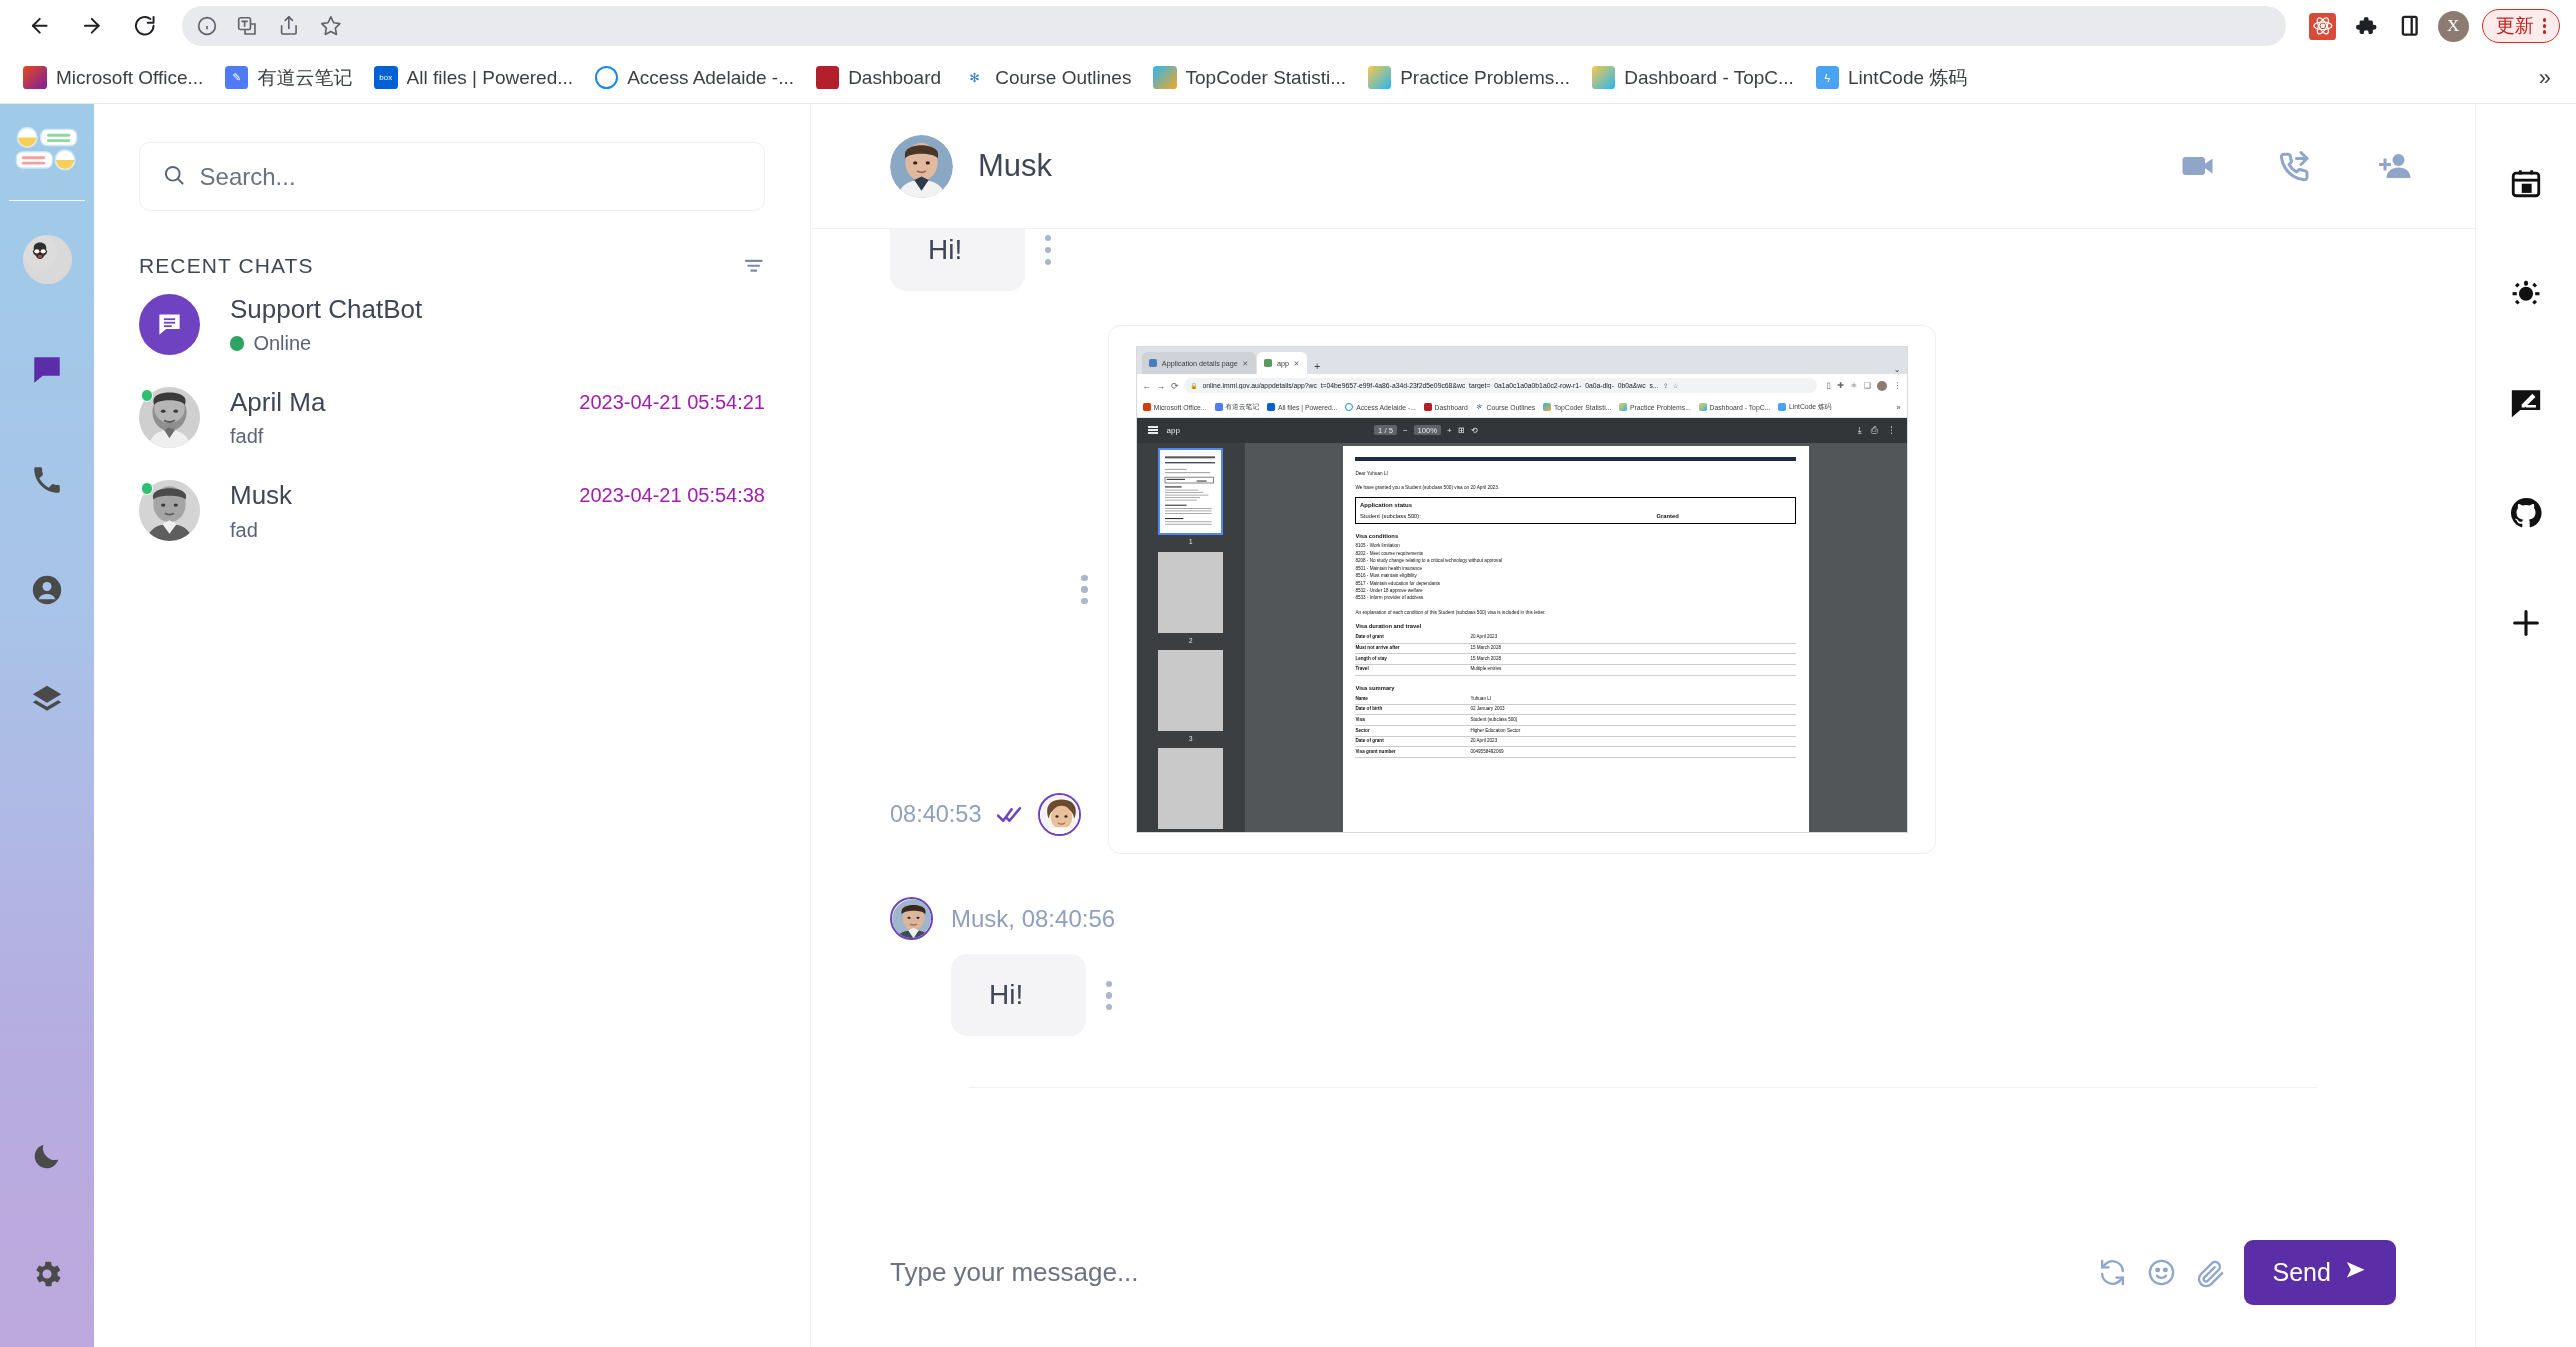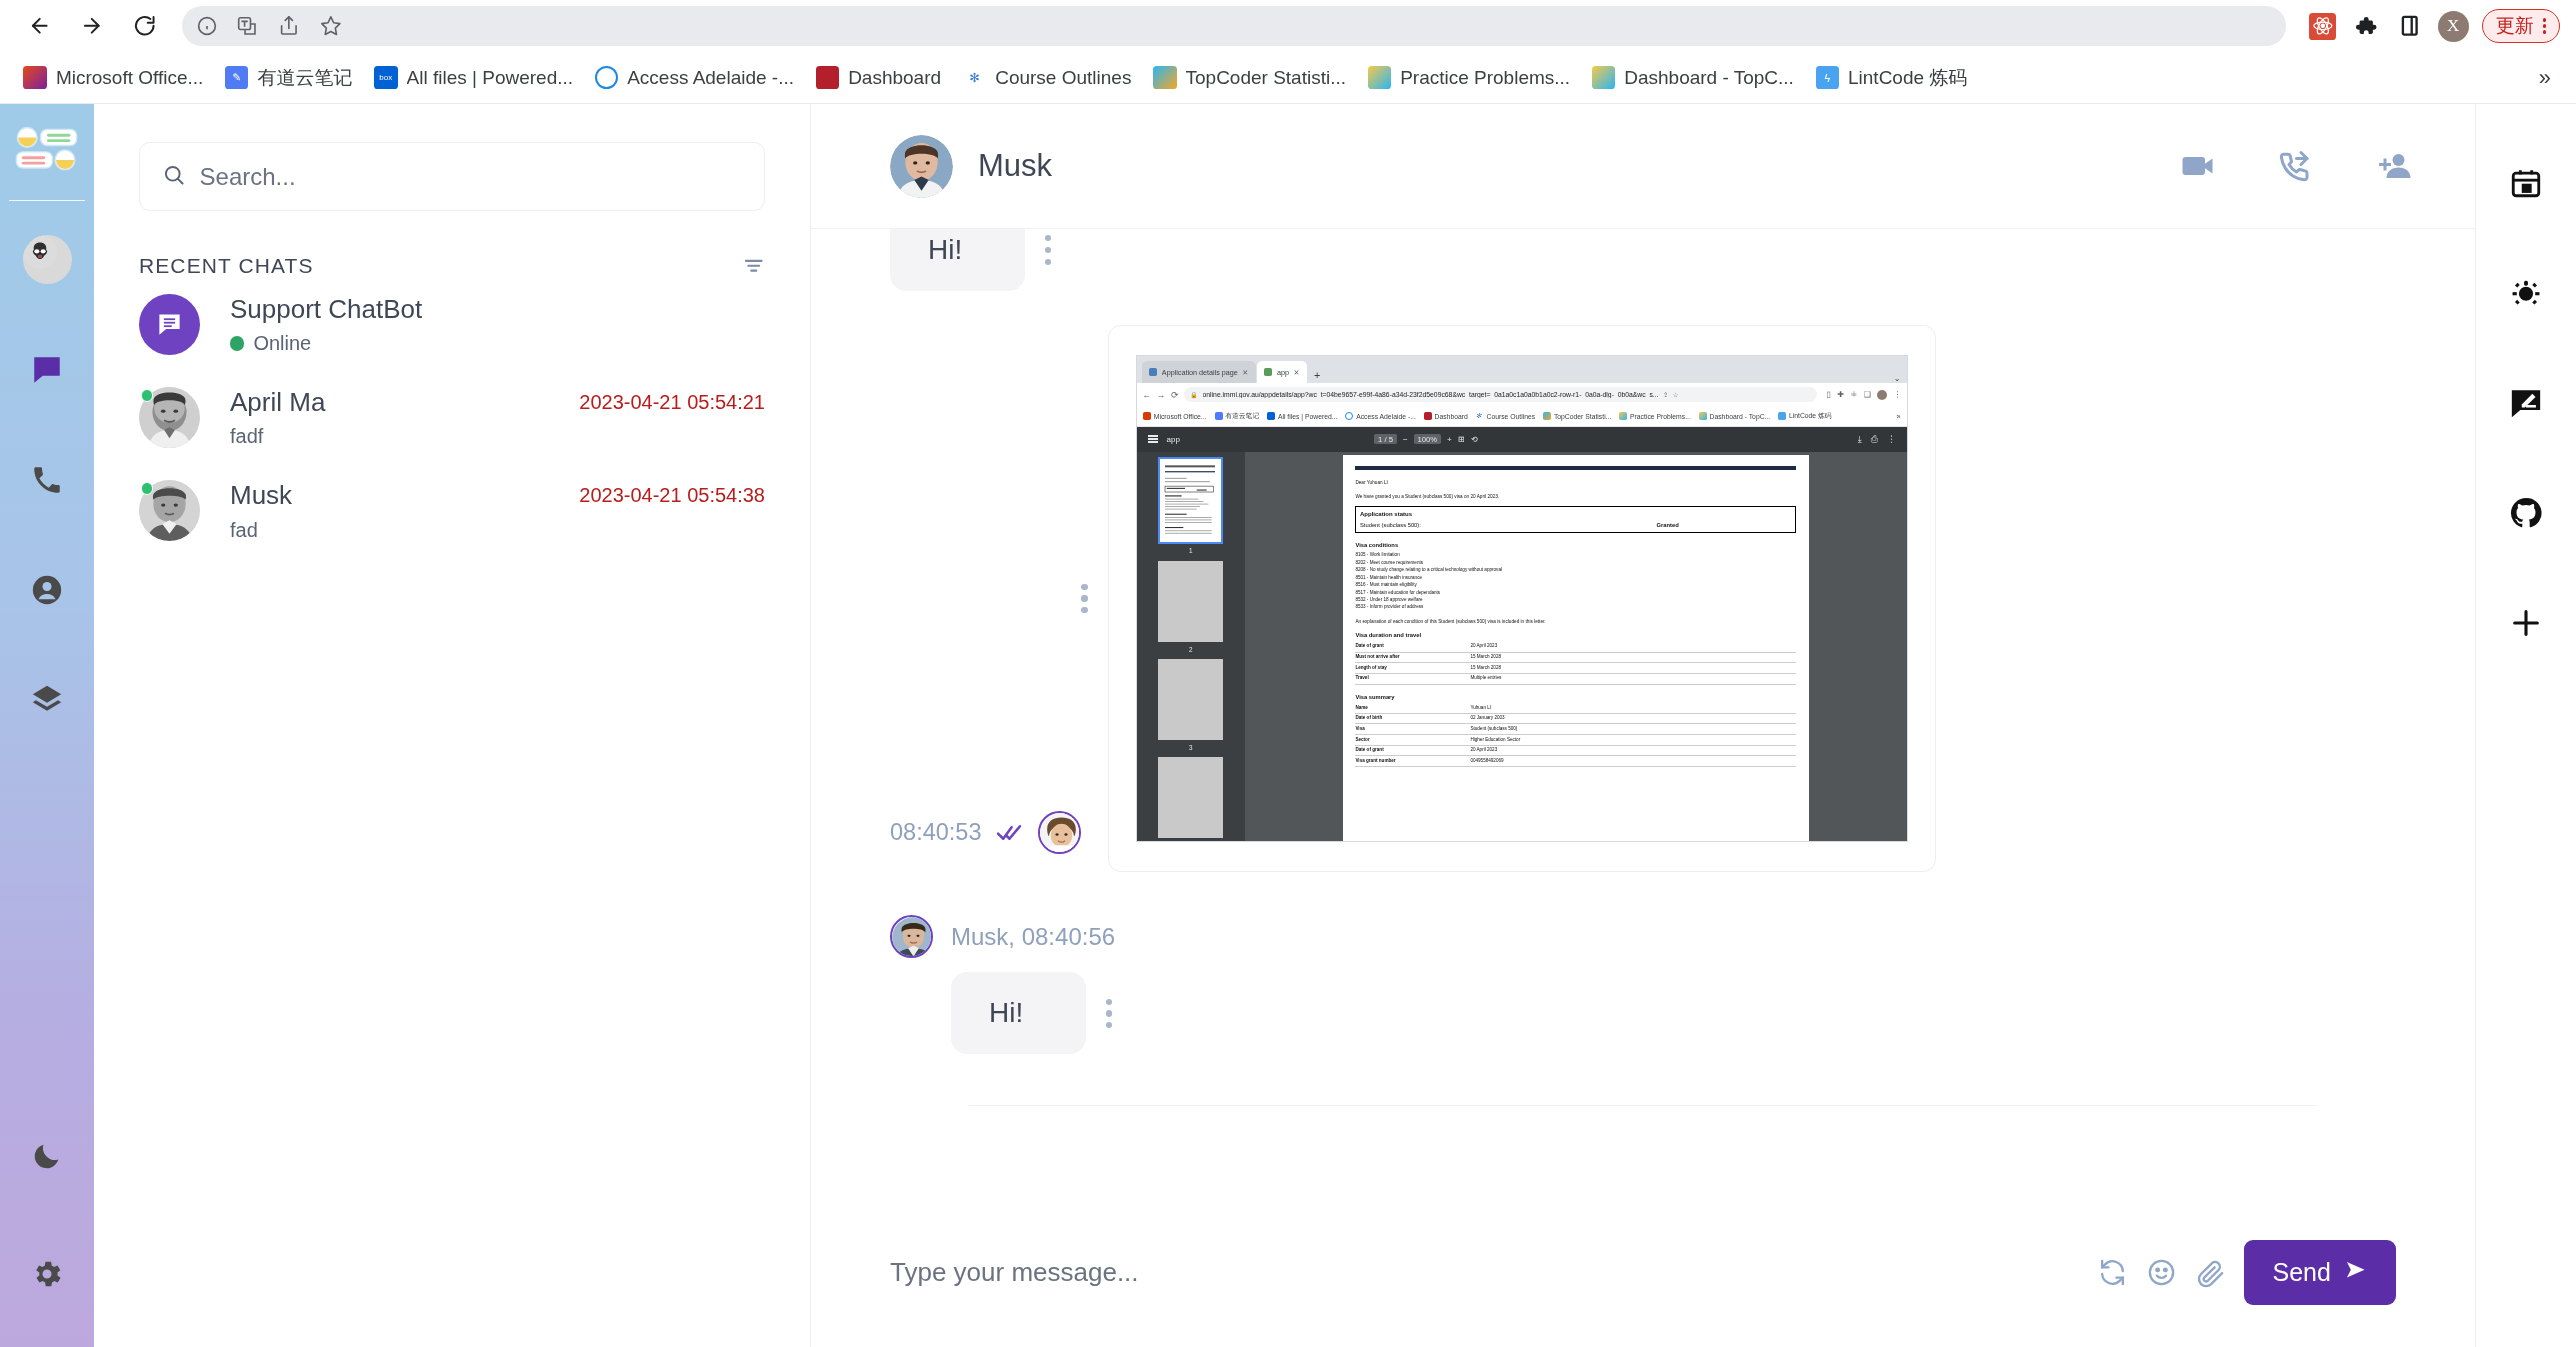--- a/index.html
+++ b/index.html
@@ -143,21 +143,21 @@
 
   .chat-item { display:flex; align-items:center; gap: 30px; padding: 16px 0; }
   .ci-avatar-wrap { position:relative; width: 61px; height: 61px; flex: 0 0 61px; }
   .ci-avatar { width: 61px; height: 61px; border-radius: 50%; overflow:hidden; background:#ddd; }
   .ci-avatar.bot { background:#6f42c1; display:flex; align-items:center; justify-content:center; color:#fff;}
   .ci-avatar.bot svg { width: 27px; height: 27px; }
   .ci-dot { position:absolute; top: 1.8px; left: 1.8px; width: 12.6px; height: 12.6px; border-radius:50%; background:#2fbf71; border:1.8px solid #fff; }
   .ci-body { flex: 1 1 auto; min-width:0; }
   .ci-top { display:flex; align-items:center; justify-content:space-between; gap:10.8px;}
   .ci-name { font-size: 26px; color:#3f4756; white-space:nowrap; }
-  .ci-time { font-size: 20px; color:#b91c1c; white-space:nowrap;margin-left:12px; }
+  .ci-time { font-size: 20px; color:#a21caf; white-space:nowrap;margin-left:12px; }
   .ci-sub { font-size: 20px; color:#5b6474; margin-top: 7.2px; display:flex; align-items:center; gap:9px;}
   .status-dot { width: 14.4px; height: 14.4px; border-radius:50%; background:#2ea464; display:inline-block; }
 
   
   .conv { flex: 1 1 auto; display:flex; flex-direction:column; min-width:0; background:#fff; }
   .conv-head {
     height: 125px; flex: 0 0 125px;
     display:flex; align-items:center;
     padding: 0 63px 0 79px;
     border-bottom: 0.9px solid #f0f1f4;
@@ -186,21 +186,21 @@
   .out-row { display:flex; flex-direction:row; align-items:flex-end; margin-top: 34px; }
   .out-meta { display:flex; align-items:center; gap:16px; margin-bottom: 18px; }
   .out-time { font-size: 23.5px; color:#8fa0bd; }
   .check { color:#6f42c1; display:flex; }
   .check svg { width: 25px; height: 25px; }
   .out-avatar { width: 43px; height: 43px; border-radius:50%; overflow:hidden; border: 2.7px solid #6f42c1; }
 
   .img-msg-wrap { display:flex; align-items:center; gap: 20px; }
   .img-card {
     background:#fff; border: 0.9px solid #eceef2; border-radius: 12.6px;
-    padding: 29px 27px; width: 828px;
+    padding: 20px 27px; width: 828px;
   }
 
   
   .shot { width: 772px; height: 487px; background:#fff; border:0.9px solid #d6d9de; overflow:hidden; font-family:"Liberation Sans", sans-serif; }
   .shot-tabs { height: 27px; background:#dee1e6; display:flex; align-items:flex-end; padding-left:5.4px; gap:1.8px;}
   .shot-tab { height:21.7px; background:#cfd3d8; border-radius:5.4px 5.4px 0 0; display:flex; align-items:center; gap:4.5px; padding: 0 7.2px; font-size:7.2px; color:#3c4043; max-width:153px;}
   .shot-tab.active { background:#fff; }
   .shot-tab .fi { width:8px; height:8px; border-radius:1.8px; flex:0 0 8px;}
   .shot-tab .tl { overflow:hidden; text-overflow:ellipsis; white-space:nowrap;}
   .shot-tab .tx { color:#5f6368; font-size:7.2px;}

